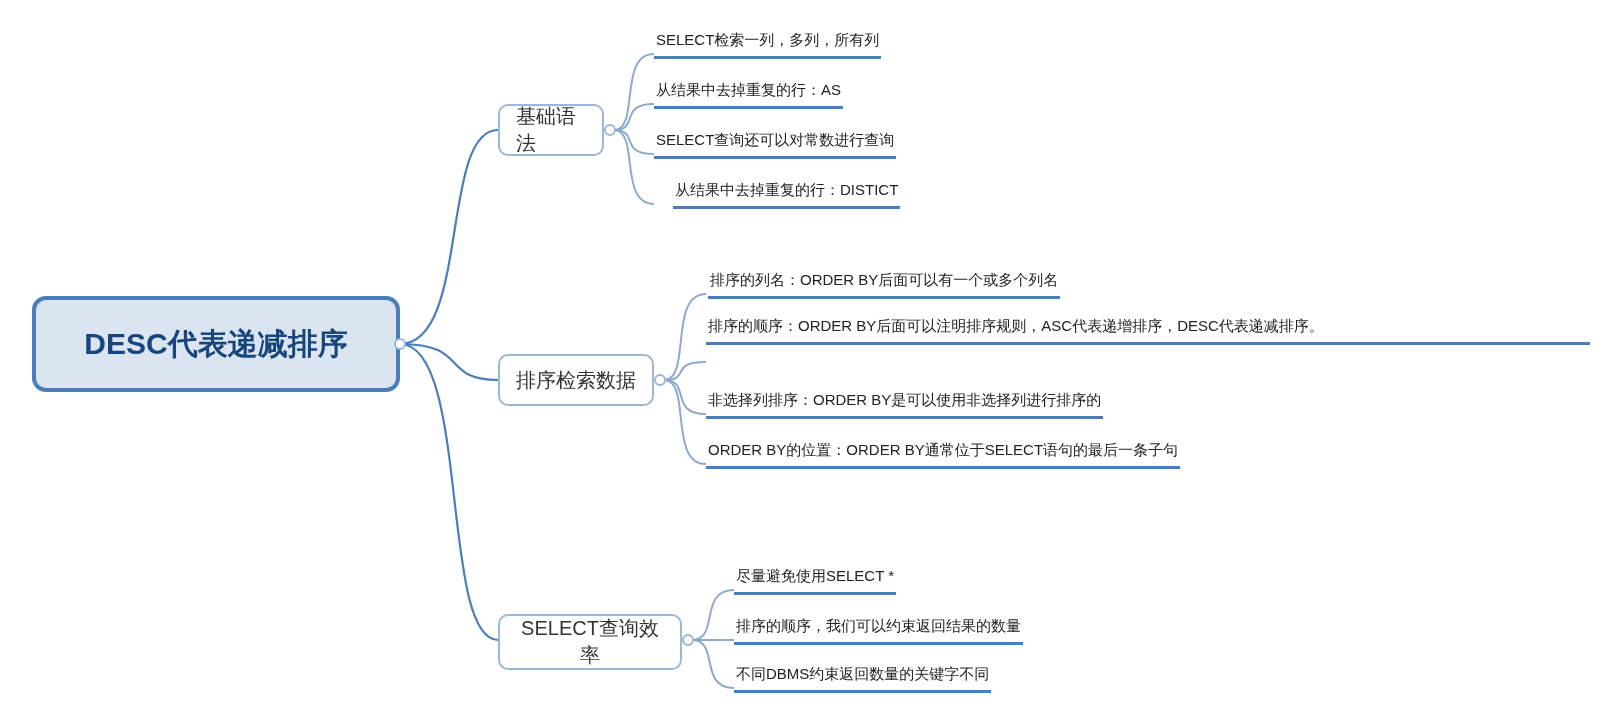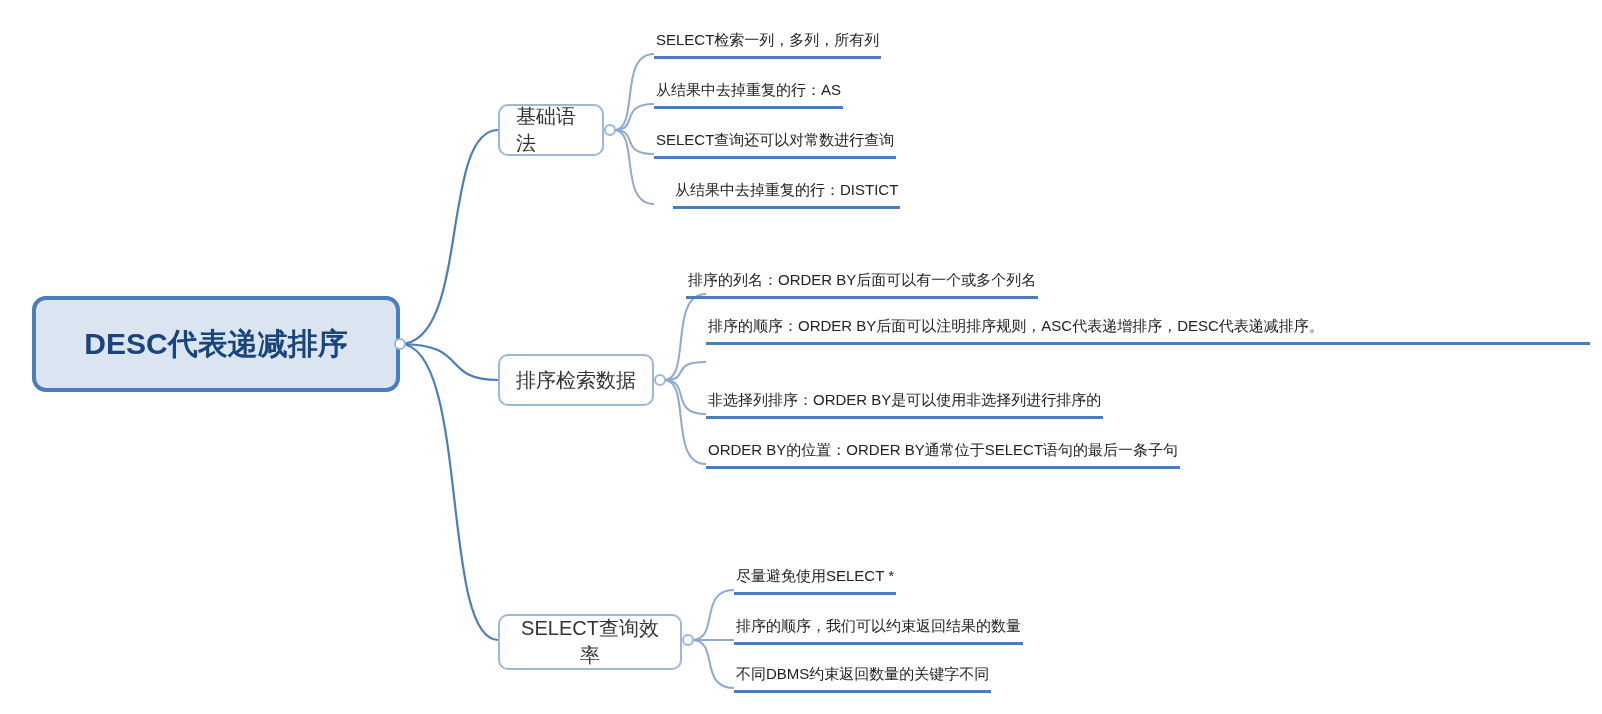--- a/index.html
+++ b/index.html
@@ -129,21 +129,21 @@
 </div>
 <div class="leaf" style="left:654px; top:180px;margin-left:19px;">
   <span>从结果中去掉重复的行：DISTICT</span>
 </div>
 
 <div class="branch-node" style="left:498px; top:354px; width:156px; height:52px;">
   <span>排序检索数据</span>
 </div>
 <div class="connector-dot" style="left:654px; top:374px;"></div>
 
-<div class="leaf" style="left:686px; top:270px;">
+<div class="leaf" style="left:708px; top:270px;">
   <span>排序的列名：ORDER BY后面可以有一个或多个列名</span>
 </div>
 <div class="leaf wrap" style="left:706px; top:316px;">
   <span>排序的顺序：ORDER BY后面可以注明排序规则，ASC代表递增排序，DESC代表递减排序。</span>
 </div>
 <div class="leaf" style="left:706px; top:390px;">
   <span>非选择列排序：ORDER BY是可以使用非选择列进行排序的</span>
 </div>
 <div class="leaf" style="left:706px; top:440px;">
   <span>ORDER BY的位置：ORDER BY通常位于SELECT语句的最后一条子句</span>

